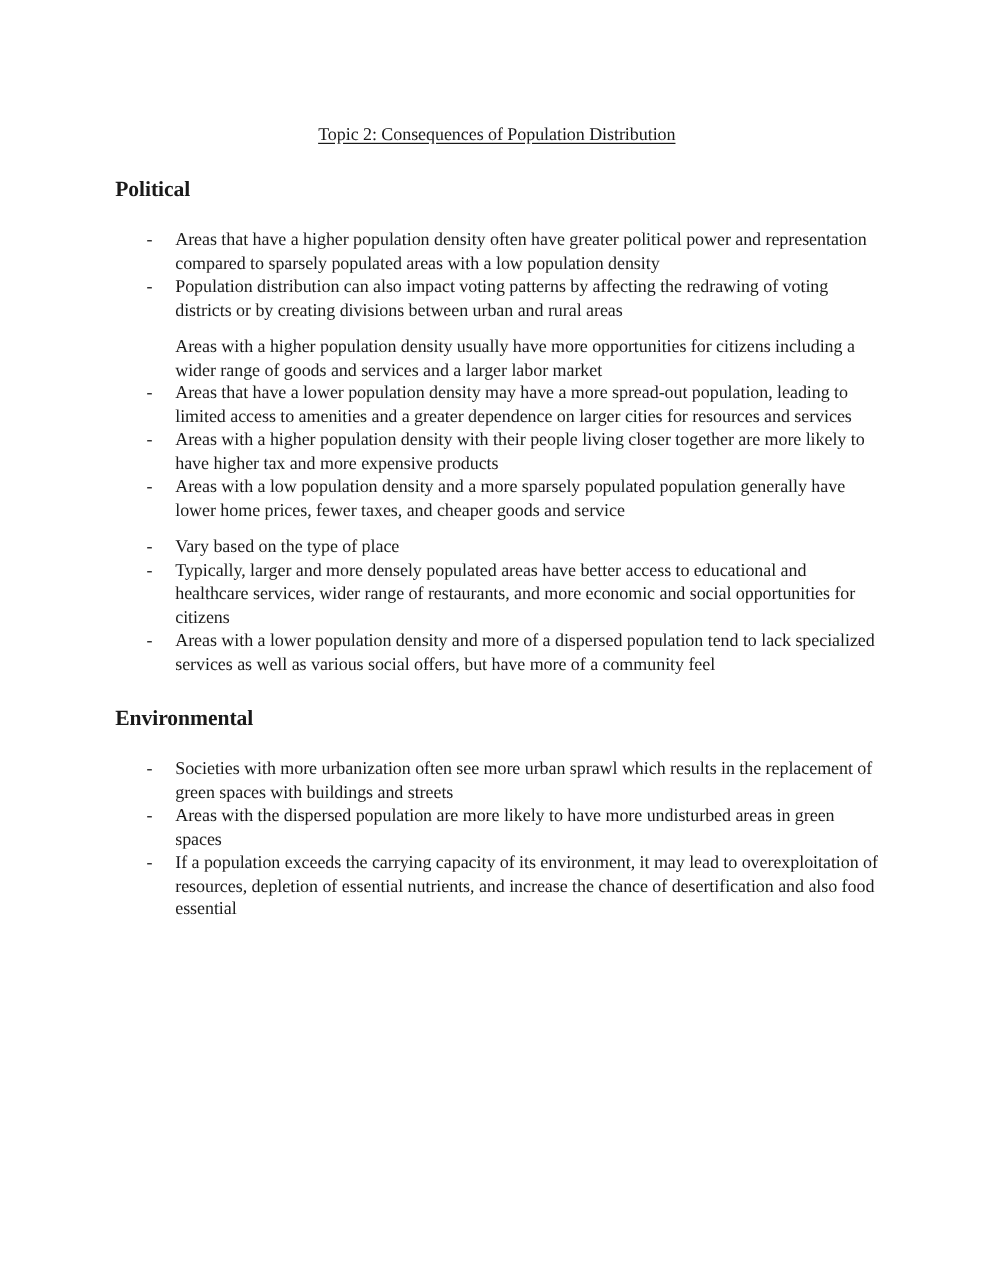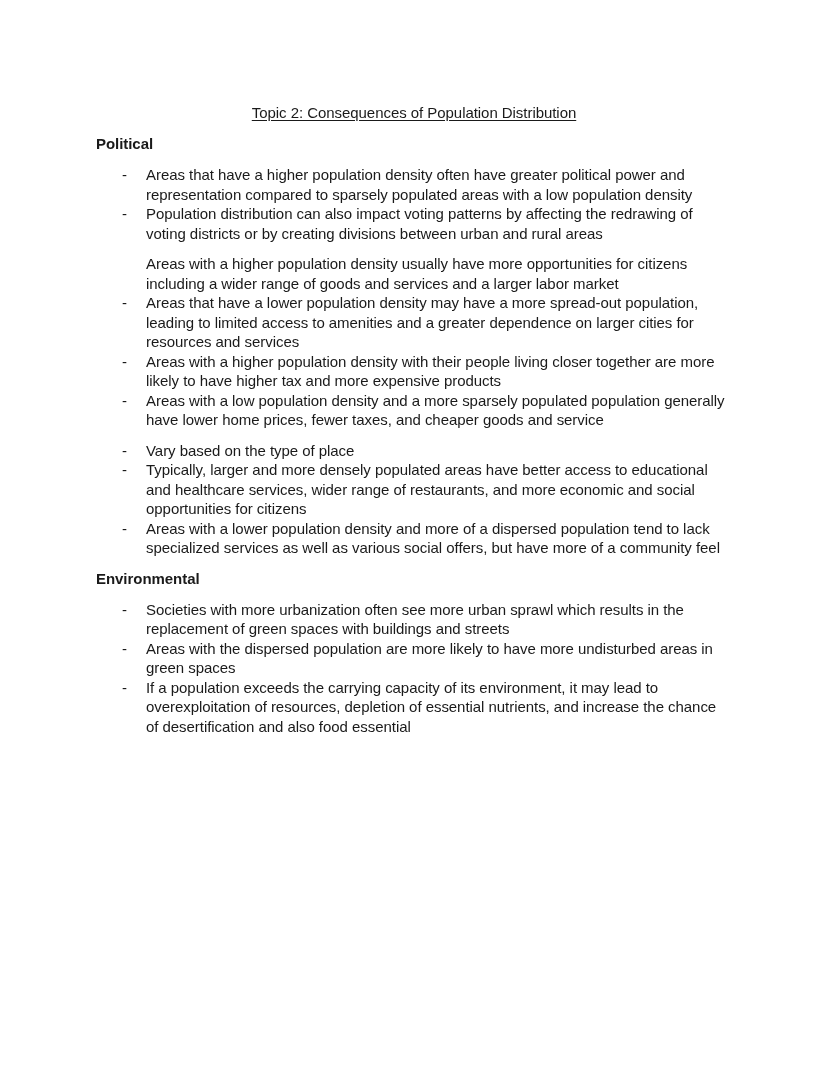--- a/index.html
+++ b/index.html
@@ -8,38 +8,38 @@
     background: #ffffff;
   }
   .page {
     position: relative;
     width: 828px;
     height: 1071px;
     margin: 0 auto;
     background: #ffffff;
     box-sizing: border-box;
     padding: 103px 96px 40px 96px;
-    font-family: Liberation Sans, sans-serif;
+    font-family: Liberation Serif, serif;
     color: #1a1a1a;
     overflow: hidden;
   }
   .doc-title {
     font-size: 15px;
     line-height: 20px;
     text-align: center;
     text-decoration: underline;
     text-underline-offset: 2px;
     margin: 0 0 11px 0;
     letter-spacing: -0.05px;
   }
   .section h2 {
-    font-size: 15px;
+    font-size: 18px;
     line-height: 20px;
     font-weight: bold;
-    margin: 11px 0;
+    margin: 24px 0;
     letter-spacing: -0.05px;
   }
   ul.bullets {
     list-style: none;
     margin: 11px 0;
     padding: 0;
   }
   li.bullet {
     display: flex;
     font-size: 15px;

